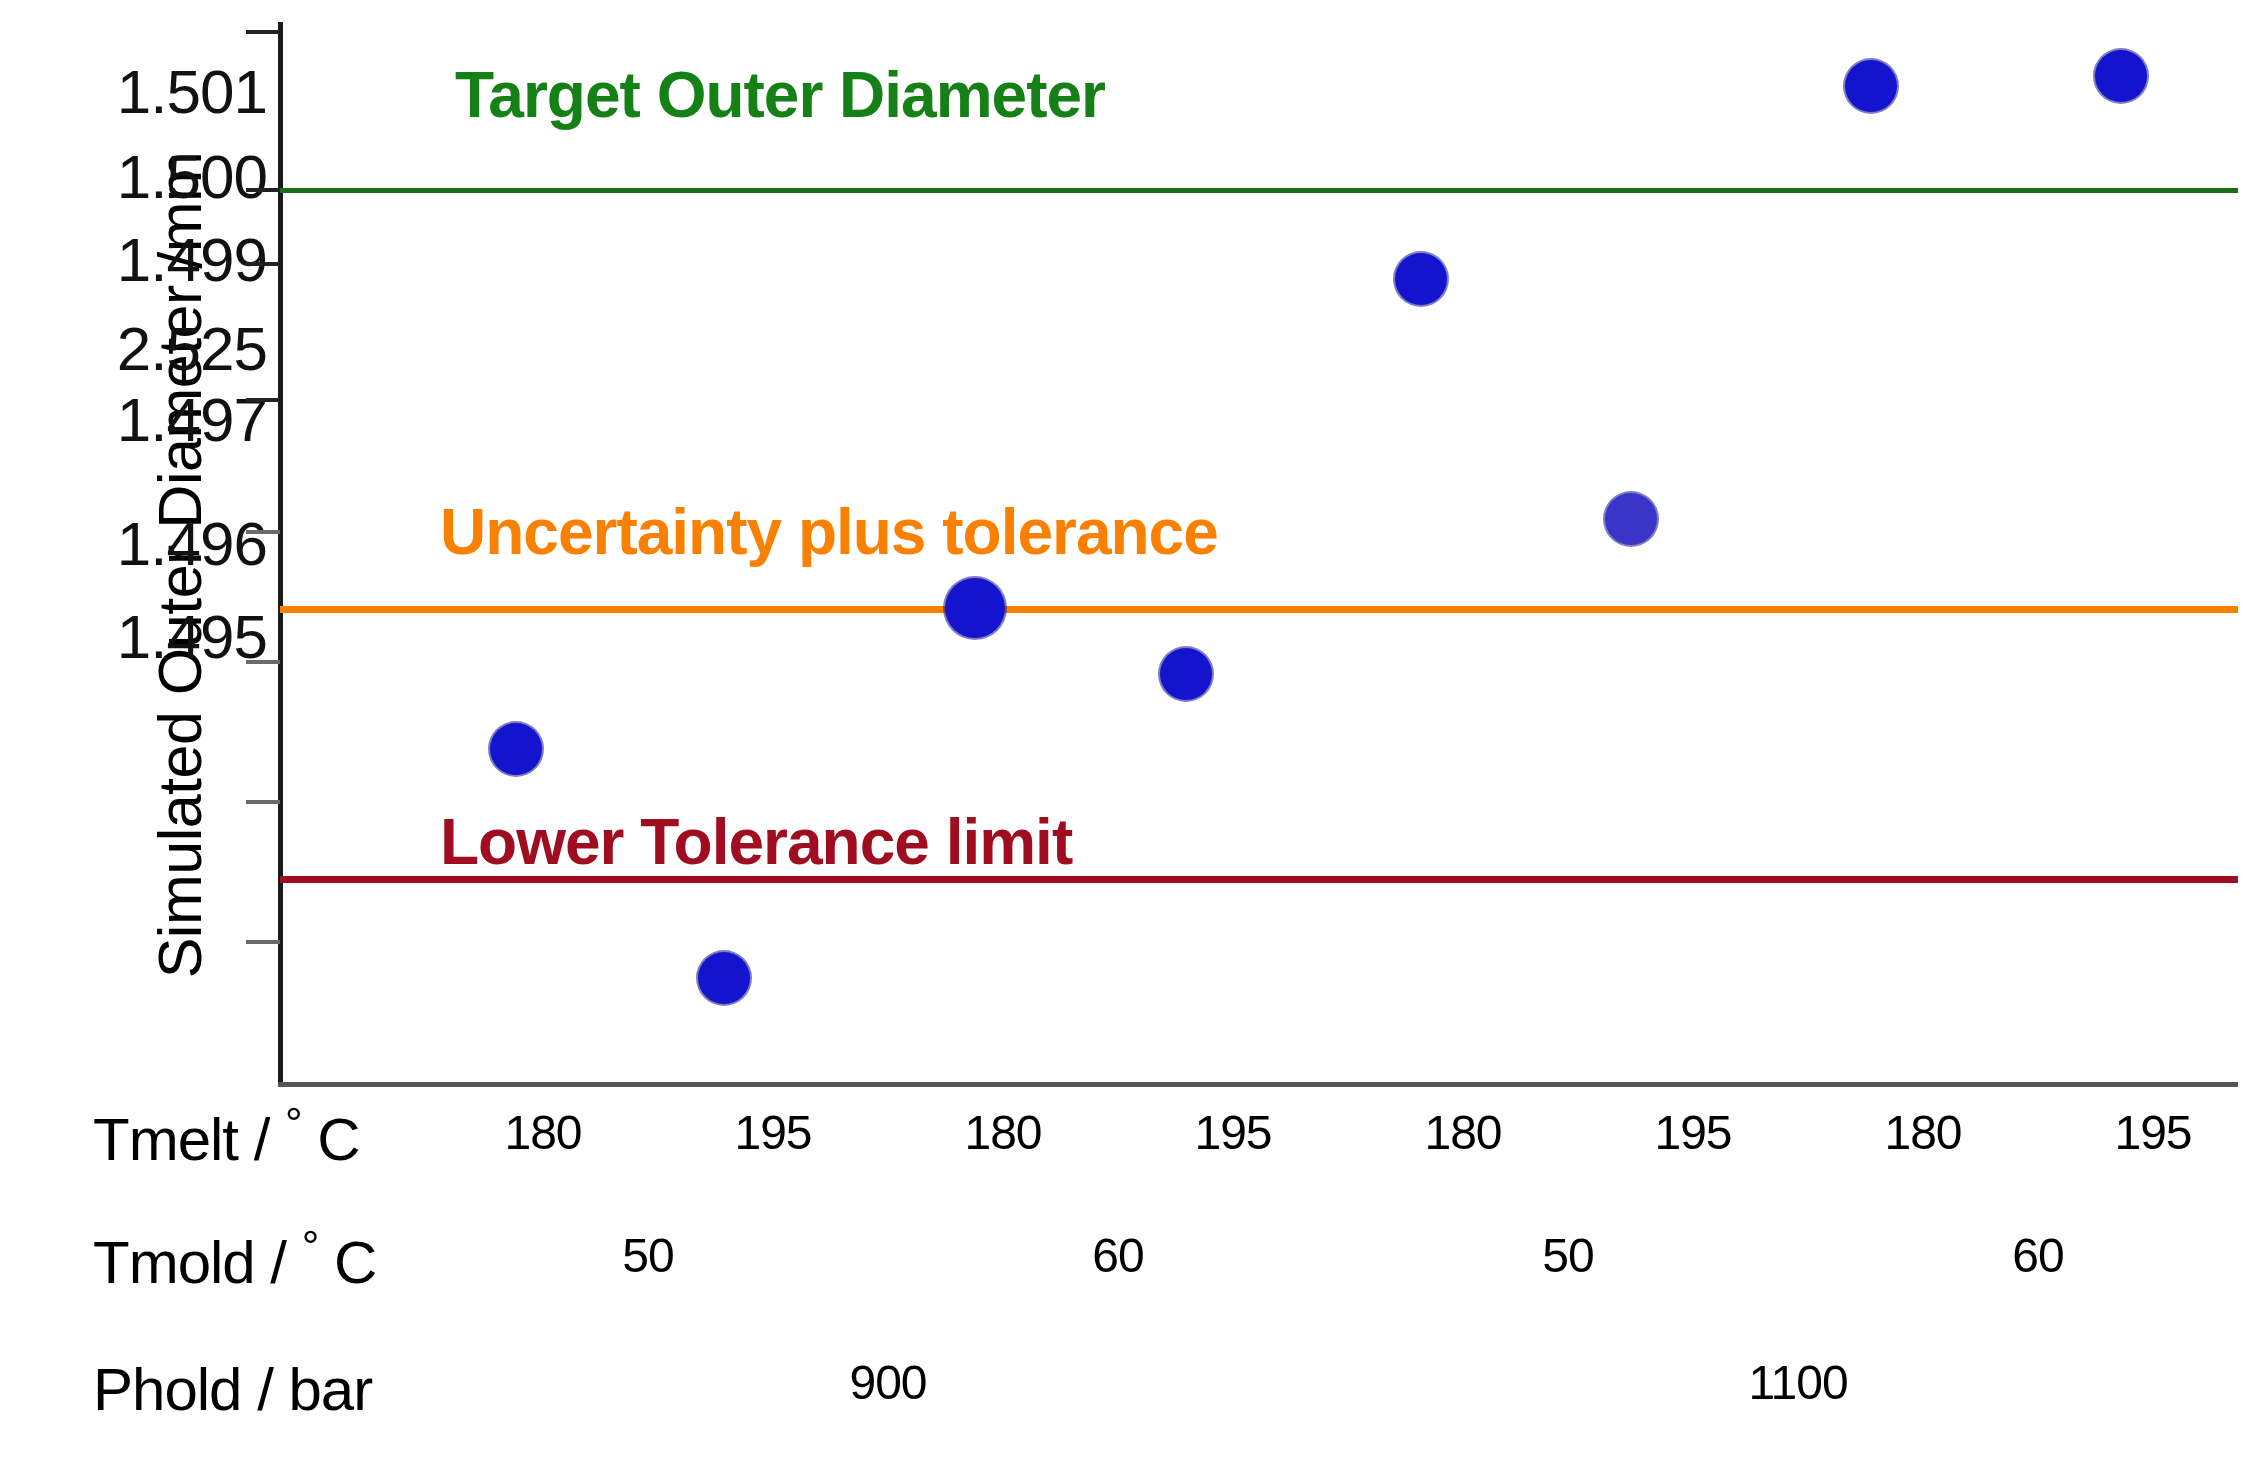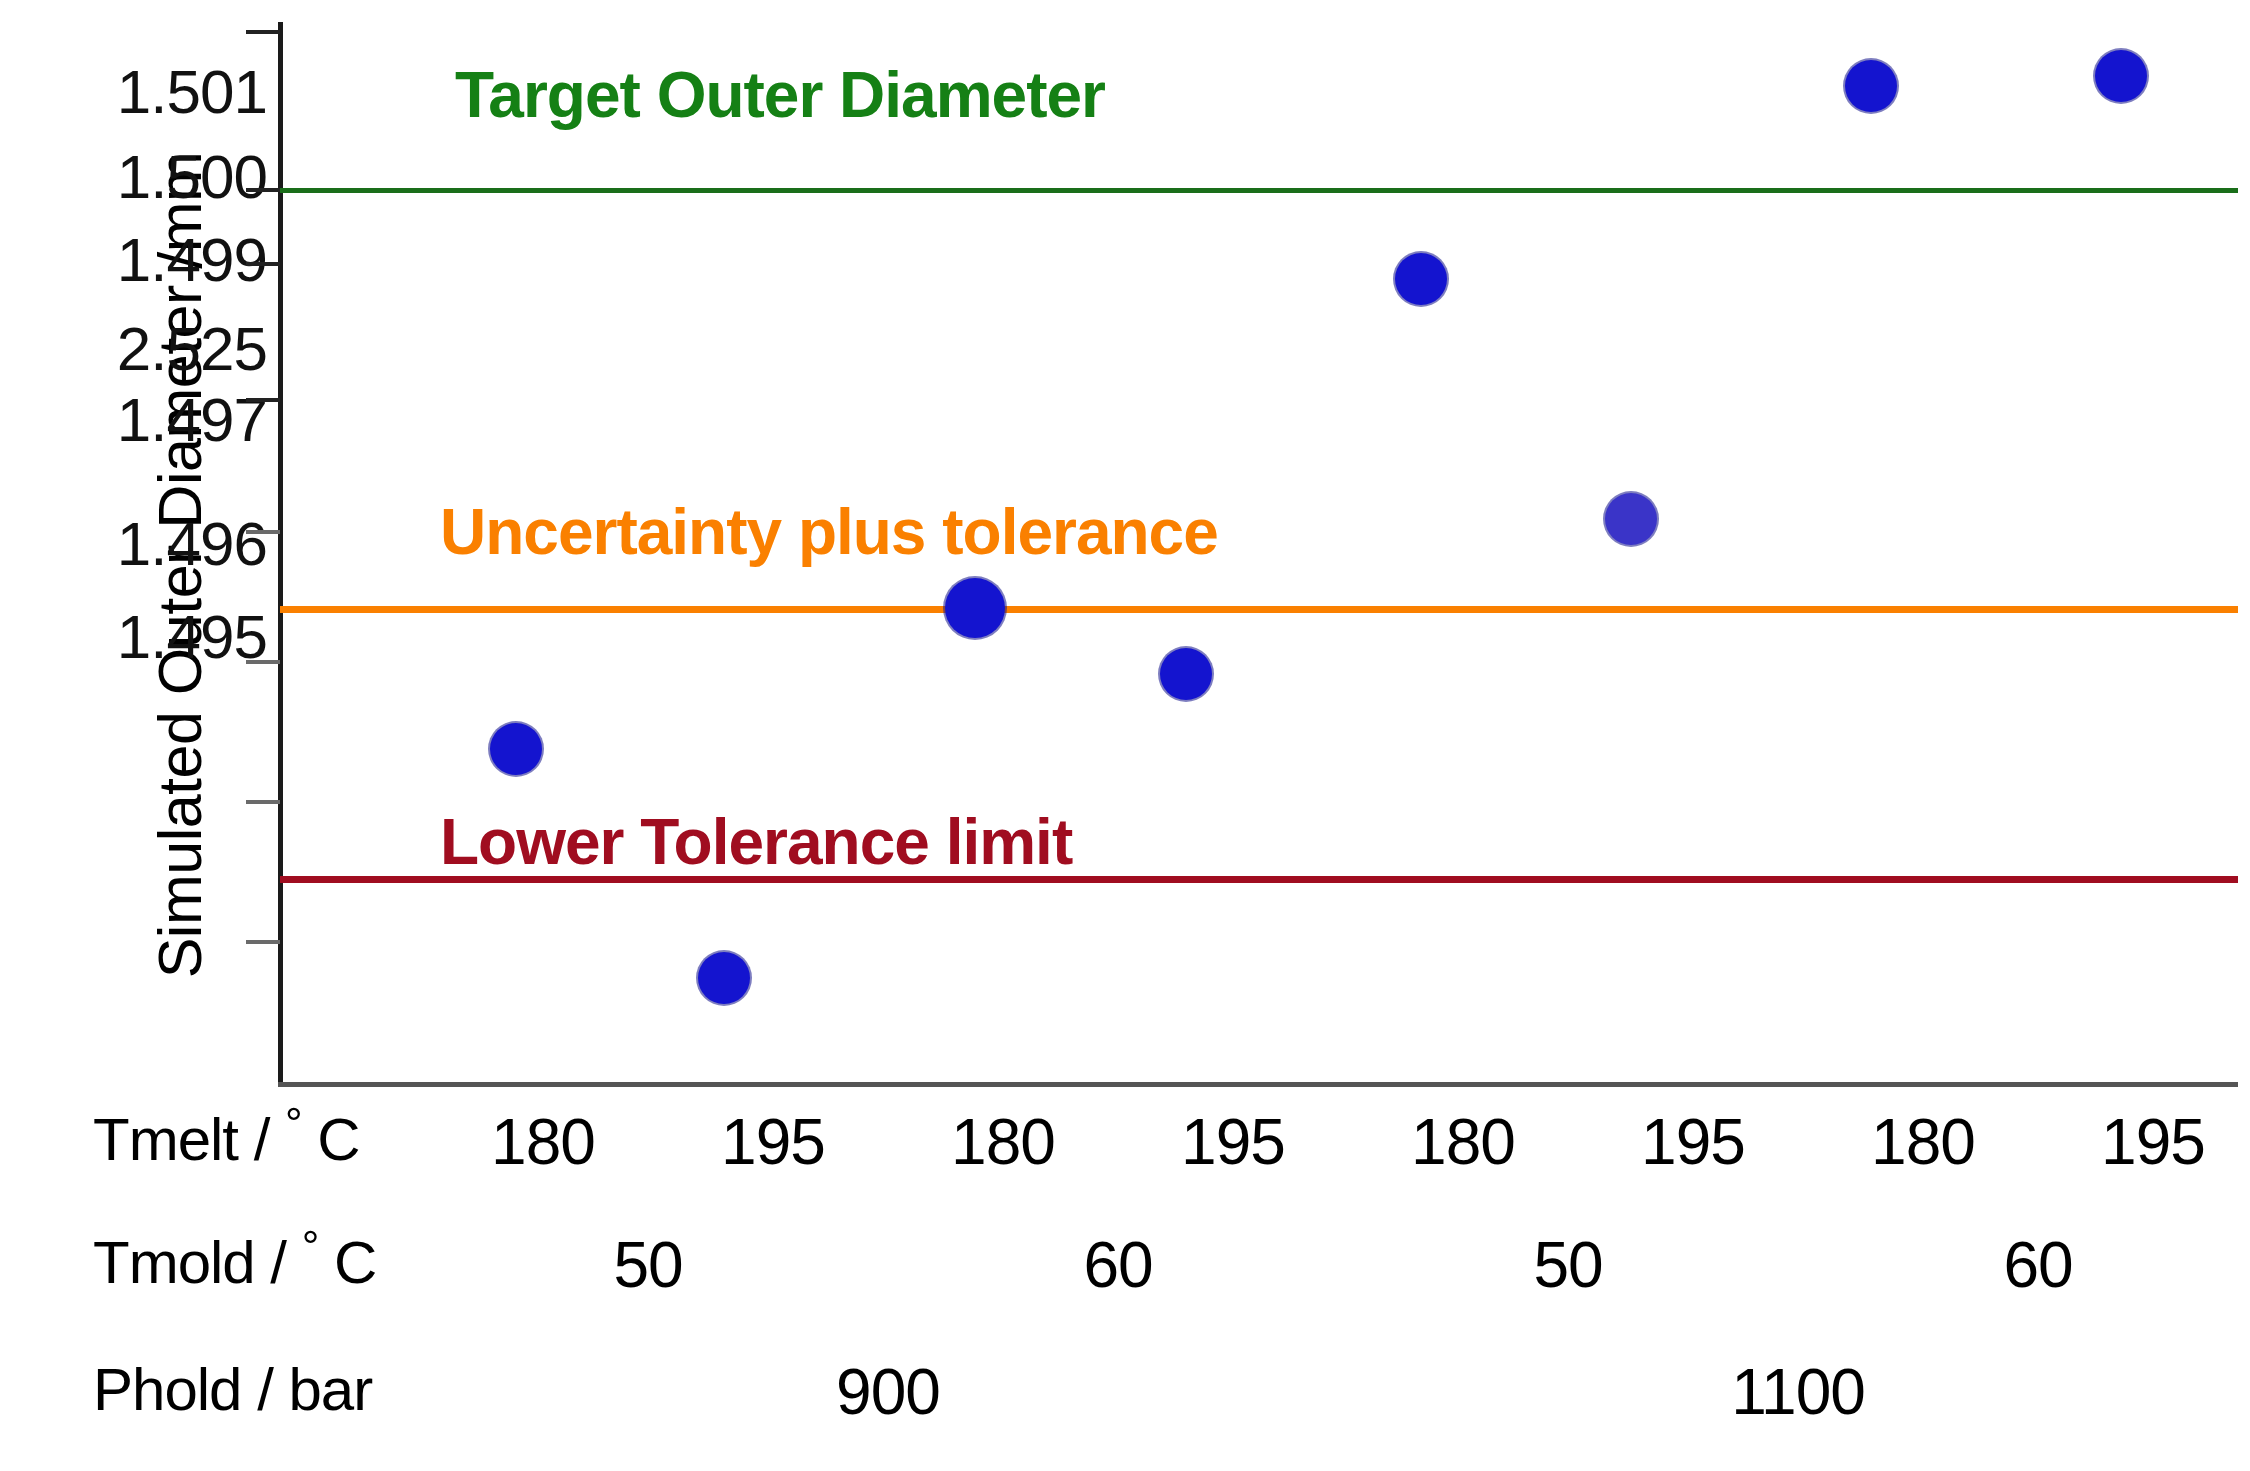--- a/index.html
+++ b/index.html
@@ -84,21 +84,21 @@
   .frow{position:absolute;left:8px;width:2250px;height:110px;}
   .fname{
     position:absolute;
     font-size:60px;
     color:#000;
     white-space:nowrap;
     letter-spacing:-1px;
   }
   .fval{
     position:absolute;
-    font-size:64px;
+    font-size:48px;
     color:#000;
     text-align:center;
     white-space:nowrap;
     letter-spacing:-1px;
     transform:translateX(-50%);
   }
   .deg{font-size:44px;vertical-align:super;line-height:0;}
 </style>
 </head>
 <body>

